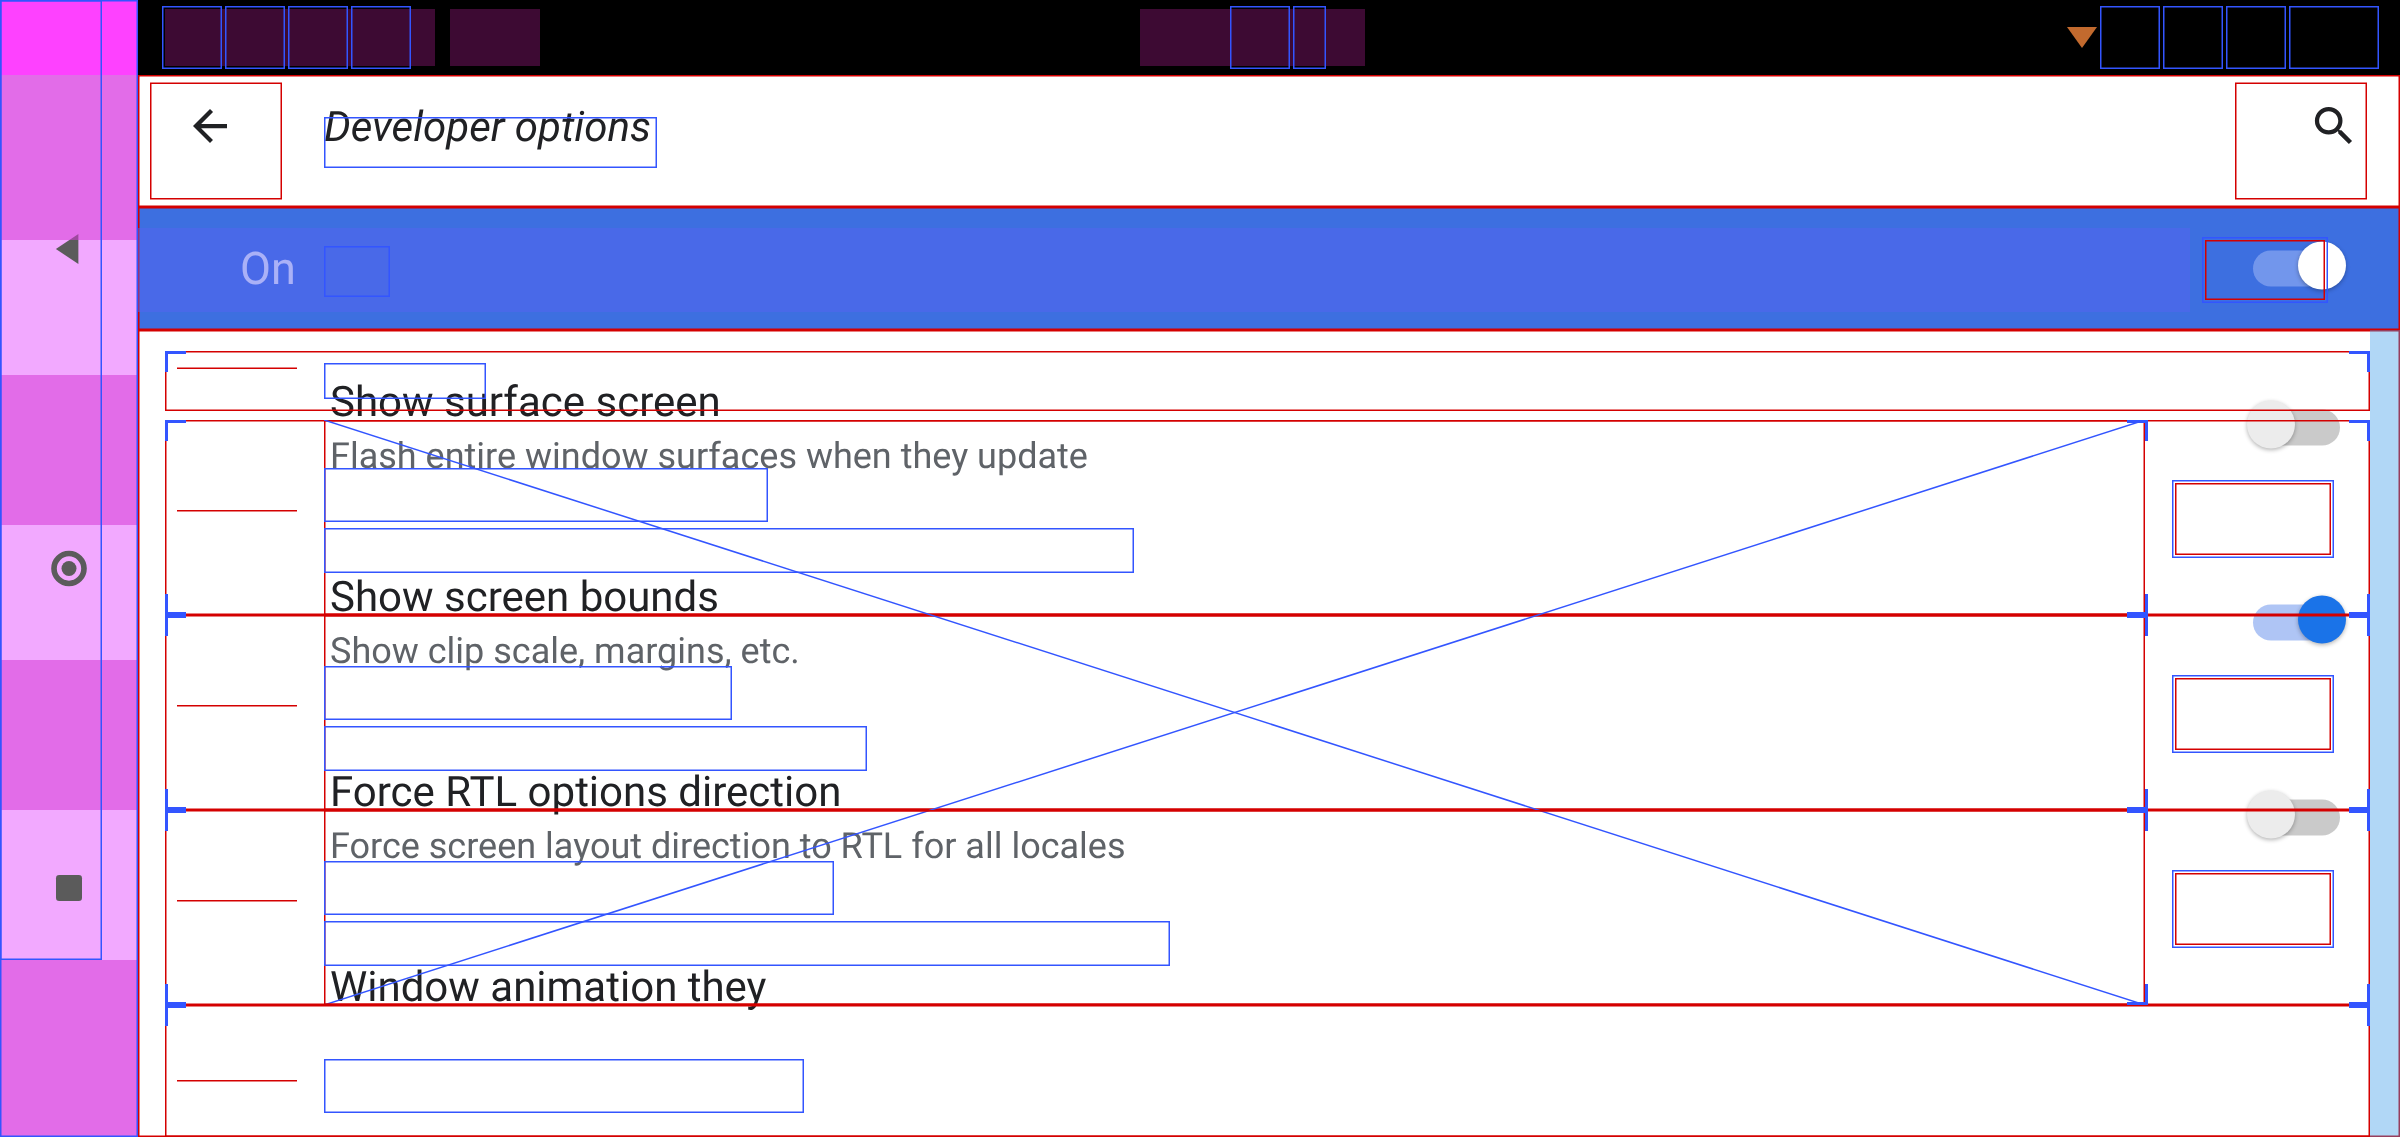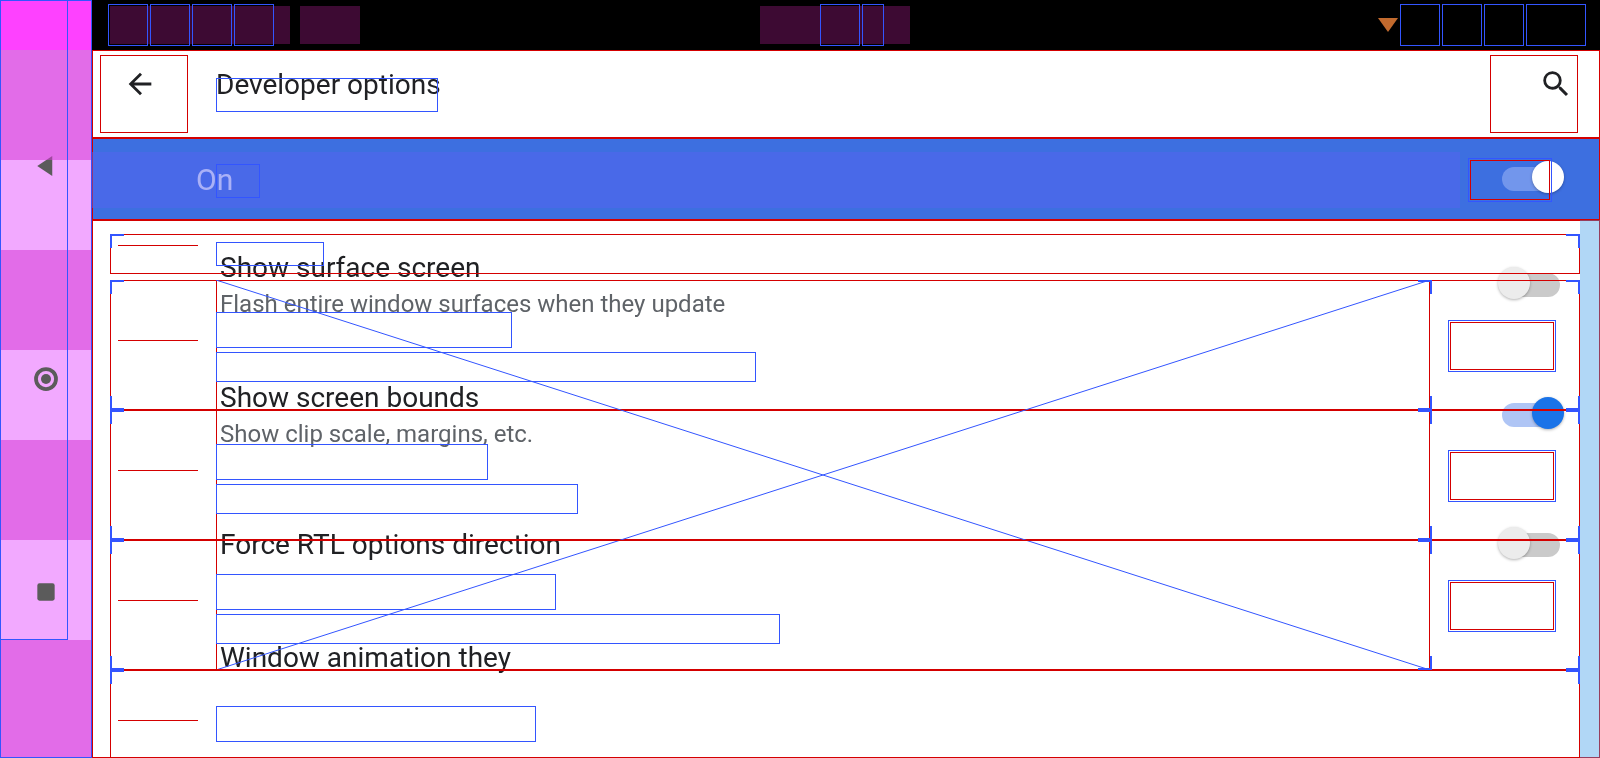--- a/index.html
+++ b/index.html
@@ -16,31 +16,31 @@
   .nav-rail svg { fill:#5b5b5b; }
 
   
   .status-bar {
     position:absolute; left:92px; right:0; top:0; height:50px; background:#000;
   }
 
   
   .app-bar {
     position:absolute; left:92px; right:0; top:50px; height:68px; background:#fff;
-    display:flex; align-items:center;
+    display:flex; align-items:center;font-style:italic;
   }
   .app-bar .back { width:96px; height:88px; display:flex; align-items:center; justify-content:center; cursor:pointer;}
   .app-bar .title { font-size:28px; color:#202124; letter-spacing:0; padding-left:28px; flex:1;}
   .app-bar .search { width:88px; height:88px; display:flex; align-items:center; justify-content:center; cursor:pointer; }
 
   
   .master-toggle {
     position:absolute; left:92px; right:0; top:138px; height:82px;
     background:#3d6fe0; color:#fff; display:flex; align-items:center;
-    padding-left:104px; padding-right:40px;
+    padding-left:68px; padding-right:40px;
   }
   .master-toggle .label { font-size:30px; flex:1;}
   
   
   .list {
     position:absolute; left:92px; right:0; top:220px; bottom:0;
     overflow:hidden;
   }
   .section-header {
     padding:24px 0 6px 128px;
@@ -156,20 +156,21 @@
       <div class="switch on">
         <div class="track"></div>
         <div class="thumb"></div>
       </div>
     </div>
   </div>
 
   <div class="row">
     <div class="txt">
       <div class="primary">Force RTL options direction</div>
+      <div class="secondary">Force screen layout direction to RTL for all locales</div>
     </div>
     <div class="switch-slot">
       <div class="switch">
         <div class="track"></div>
         <div class="thumb"></div>
       </div>
     </div>
   </div>
 
   <div class="row" style="min-height:70px; padding-bottom:0;">

